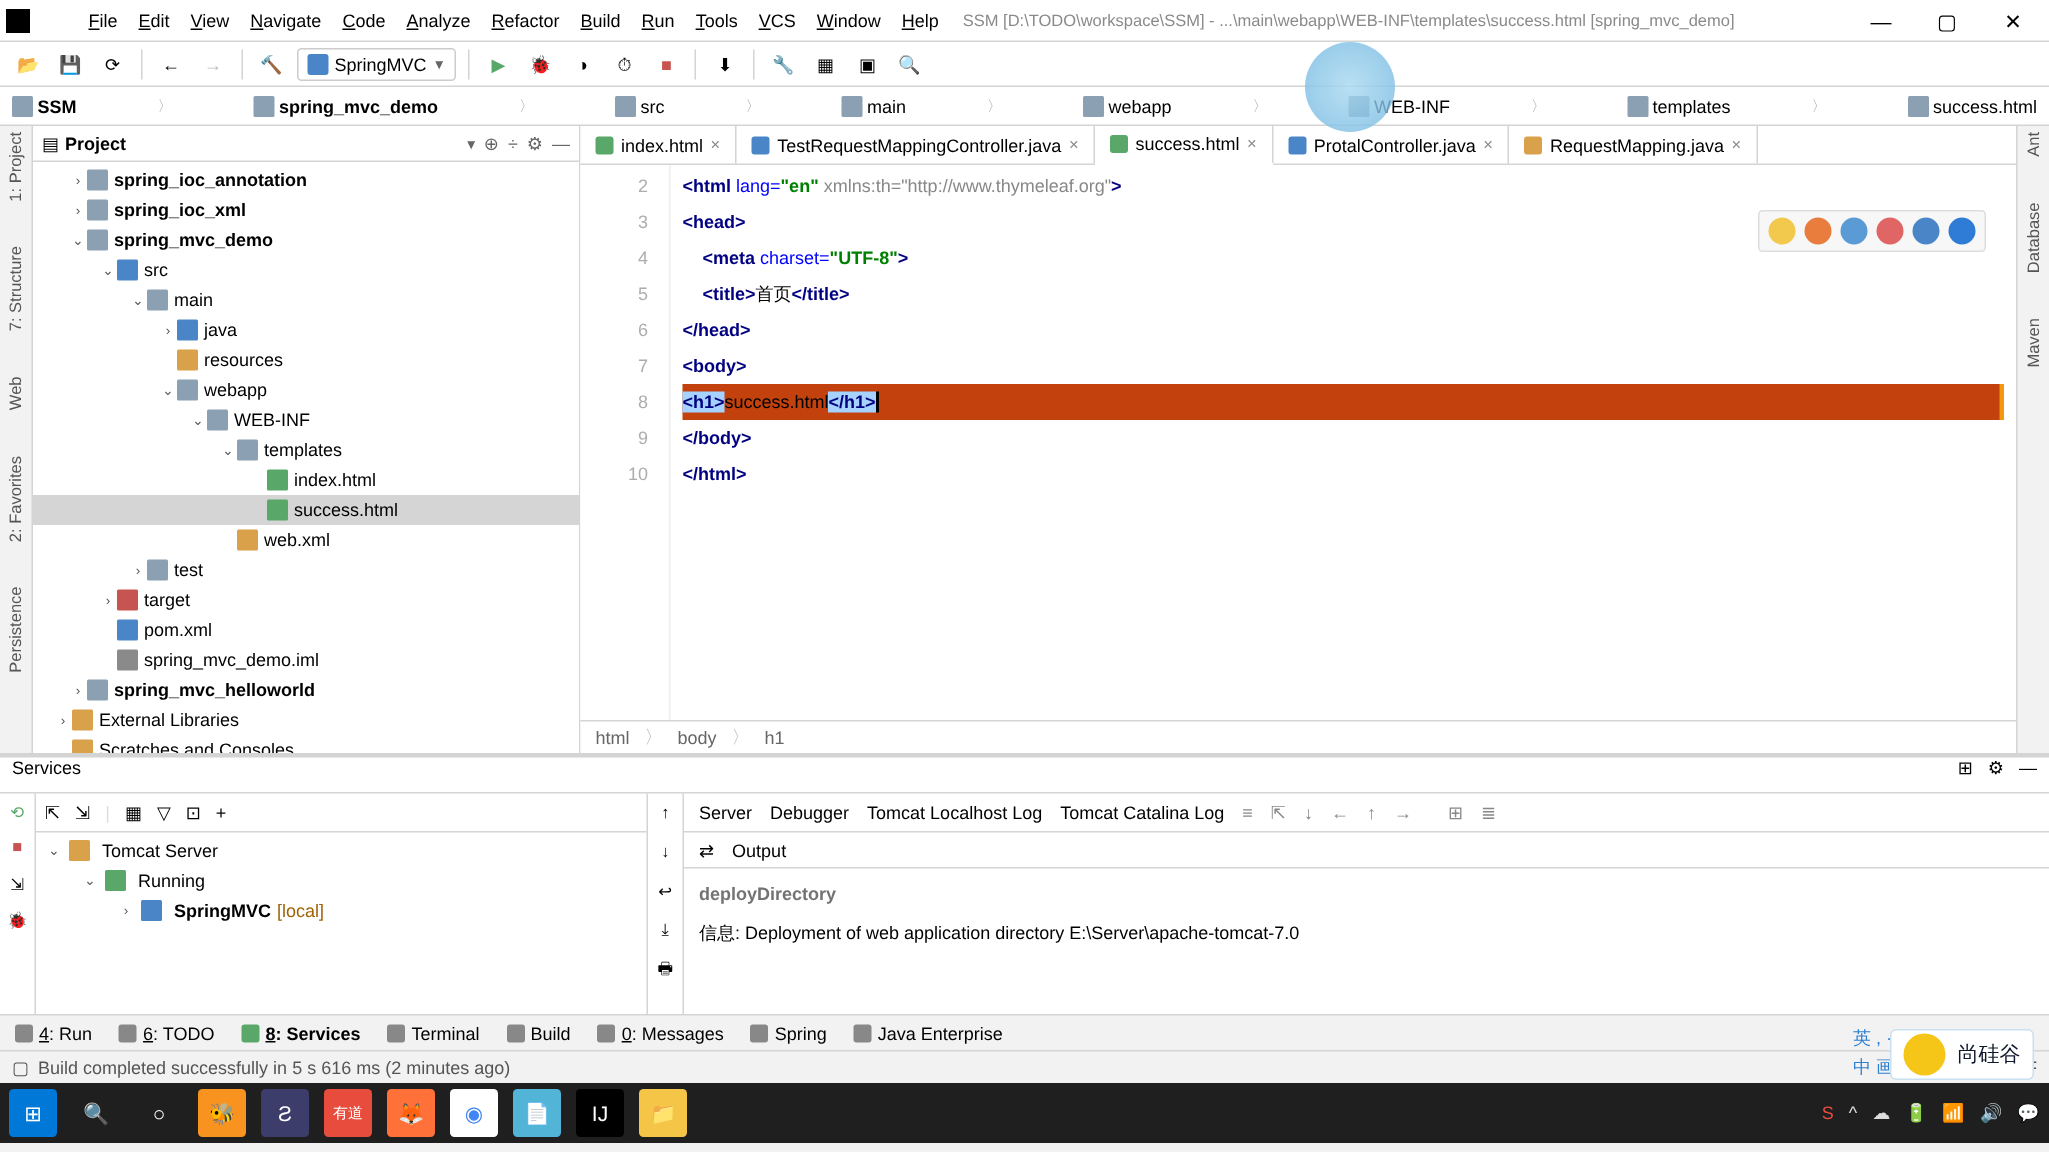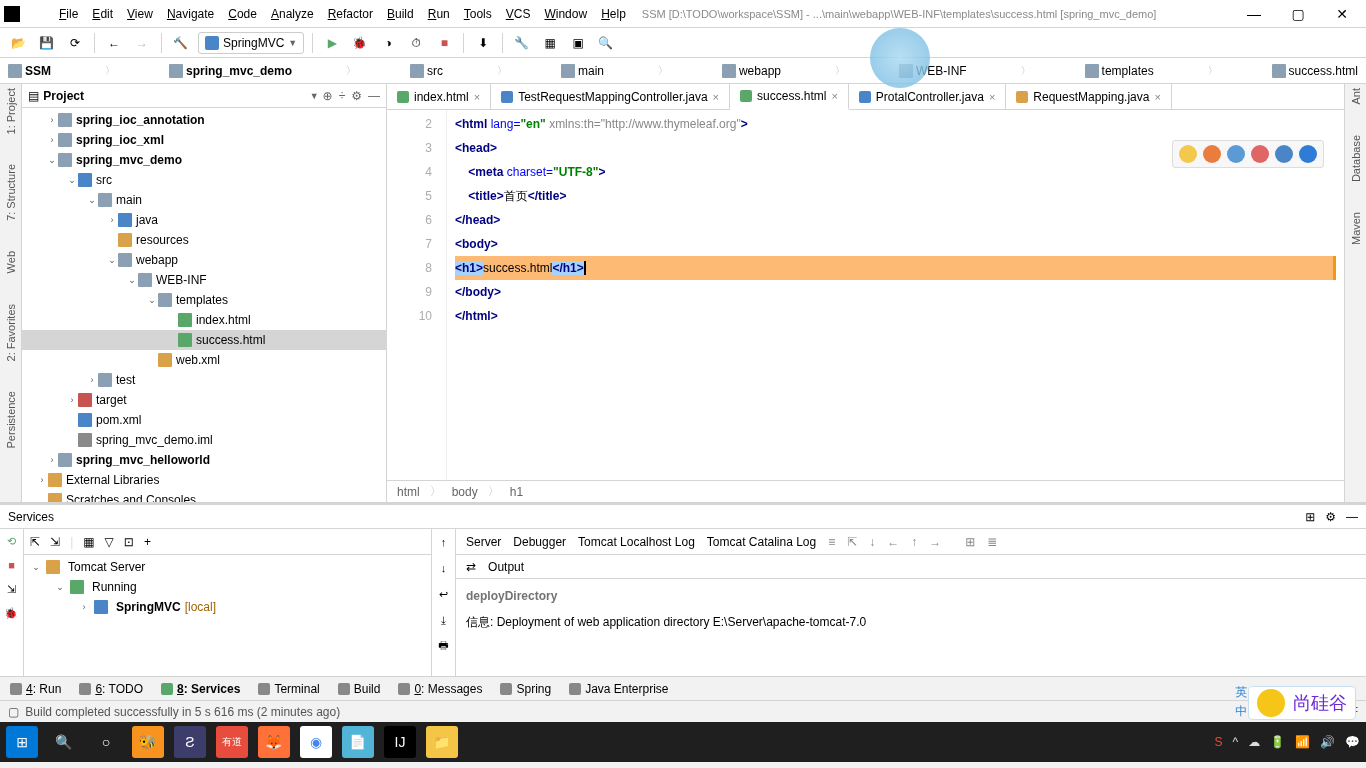--- a/index.html
+++ b/index.html
@@ -48,38 +48,38 @@
 .etab { display: flex; align-items: center; gap: 5px; padding: 0 10px; border-right: 1px solid #d4d4d4; cursor: pointer; font-size: 12px; }
 .etab.active { background: #fff; border-bottom: 2px solid #fff; margin-bottom: -1px; }
 .etab-icon { width: 12px; height: 12px; border-radius: 2px; }
 .etab-close { font-size: 11px; color: #888; }
 
 .editor-body { flex: 1; display: flex; position: relative; font-family: "JetBrains Mono", Consolas, monospace; font-size: 14px; }
 .gutter { width: 60px; background: #fff; text-align: right; padding: 2px 14px 2px 0; color: #adadad; border-right: 1px solid #eee; }
 .gutter-line { height: 24px; line-height: 24px; }
 .code { flex: 1; padding: 2px 8px; position: relative; }
 .code-line { height: 24px; line-height: 24px; white-space: pre; }
-.code-line.hl { background: #fdba74; box-shadow: inset -3px 0 #f49810; }
+.code-line.hl { background: #c2410c; box-shadow: inset -3px 0 #f49810; }
 .tag { color: #000080; font-weight: bold; }
 .attr { color: #0000ff; }
 .str { color: #008000; font-weight: bold; }
 .gray-str { color: #888; }
 .sel { background: #a6d2ff; }
 .caret { border-right: 2px solid #000; }
 
 .browser-icons { position: absolute; top: 30px; right: 20px; background: #f7f7f7; border: 1px solid #ddd; border-radius: 3px; padding: 4px 6px; display: flex; gap: 6px; }
 .b-icon { width: 18px; height: 18px; border-radius: 50%; }
 
 .editor-breadcrumb { height: 22px; border-top: 1px solid #d4d4d4; display: flex; align-items: center; padding: 0 10px; gap: 10px; color: #666; font-size: 12px; }
 .eb-arrow { color: #bbb; }
 
 .right-rail { width: 22px; background: #f2f2f2; border-left: 1px solid #d4d4d4; display: flex; flex-direction: column; align-items: center; padding: 4px 0; gap: 30px; }
 
 .services-panel { height: 174px; background: #fff; border-top: 3px solid #d4d4d4; display: flex; flex-direction: column; }
-.services-header { height: 24px; display: flex; align-items: center; padding: 0 8px; border-bottom: 1px solid #d4d4d4; }
+.services-header { height: 24px; display: flex; align-items: flex-start; padding: 0 8px; border-bottom: 1px solid #d4d4d4; }
 .services-title { flex: 1; }
 .services-body { flex: 1; display: flex; }
 .services-left-tools { width: 24px; border-right: 1px solid #d4d4d4; display: flex; flex-direction: column; align-items: center; padding: 3px 0; gap: 6px; }
 .stool { width: 18px; height: 18px; display: flex; align-items: center; justify-content: center; font-size: 11px; }
 .services-tree-area { width: 408px; border-right: 1px solid #d4d4d4; display: flex; flex-direction: column; }
 .services-toolbar { height: 26px; border-bottom: 1px solid #d4d4d4; display: flex; align-items: center; padding: 0 6px; gap: 10px; }
 .services-tree { flex: 1; padding: 2px; }
 .st-row { display: flex; align-items: center; height: 20px; gap: 4px; padding-left: 4px; }
 .services-console { flex: 1; display: flex; flex-direction: column; }
 .console-tabs { height: 26px; border-bottom: 1px solid #d4d4d4; display: flex; align-items: center; gap: 12px; padding: 0 10px; }
@@ -553,14 +553,14 @@
   </div>
 </div>
 
 <div class="watermark"></div>
 <div class="ime-box">
   <span>英 ,  ·</span>
   <span>中 画 全</span>
 </div>
 <div class="bottom-logo">
   <div class="logo-circle"></div>
-  <span style="font-size:18px;color:#6d28d9">尚硅谷</span>
+  <span style="font-size:14px;color:#0f172a">尚硅谷</span>
 </div>
 
 </body></html>

